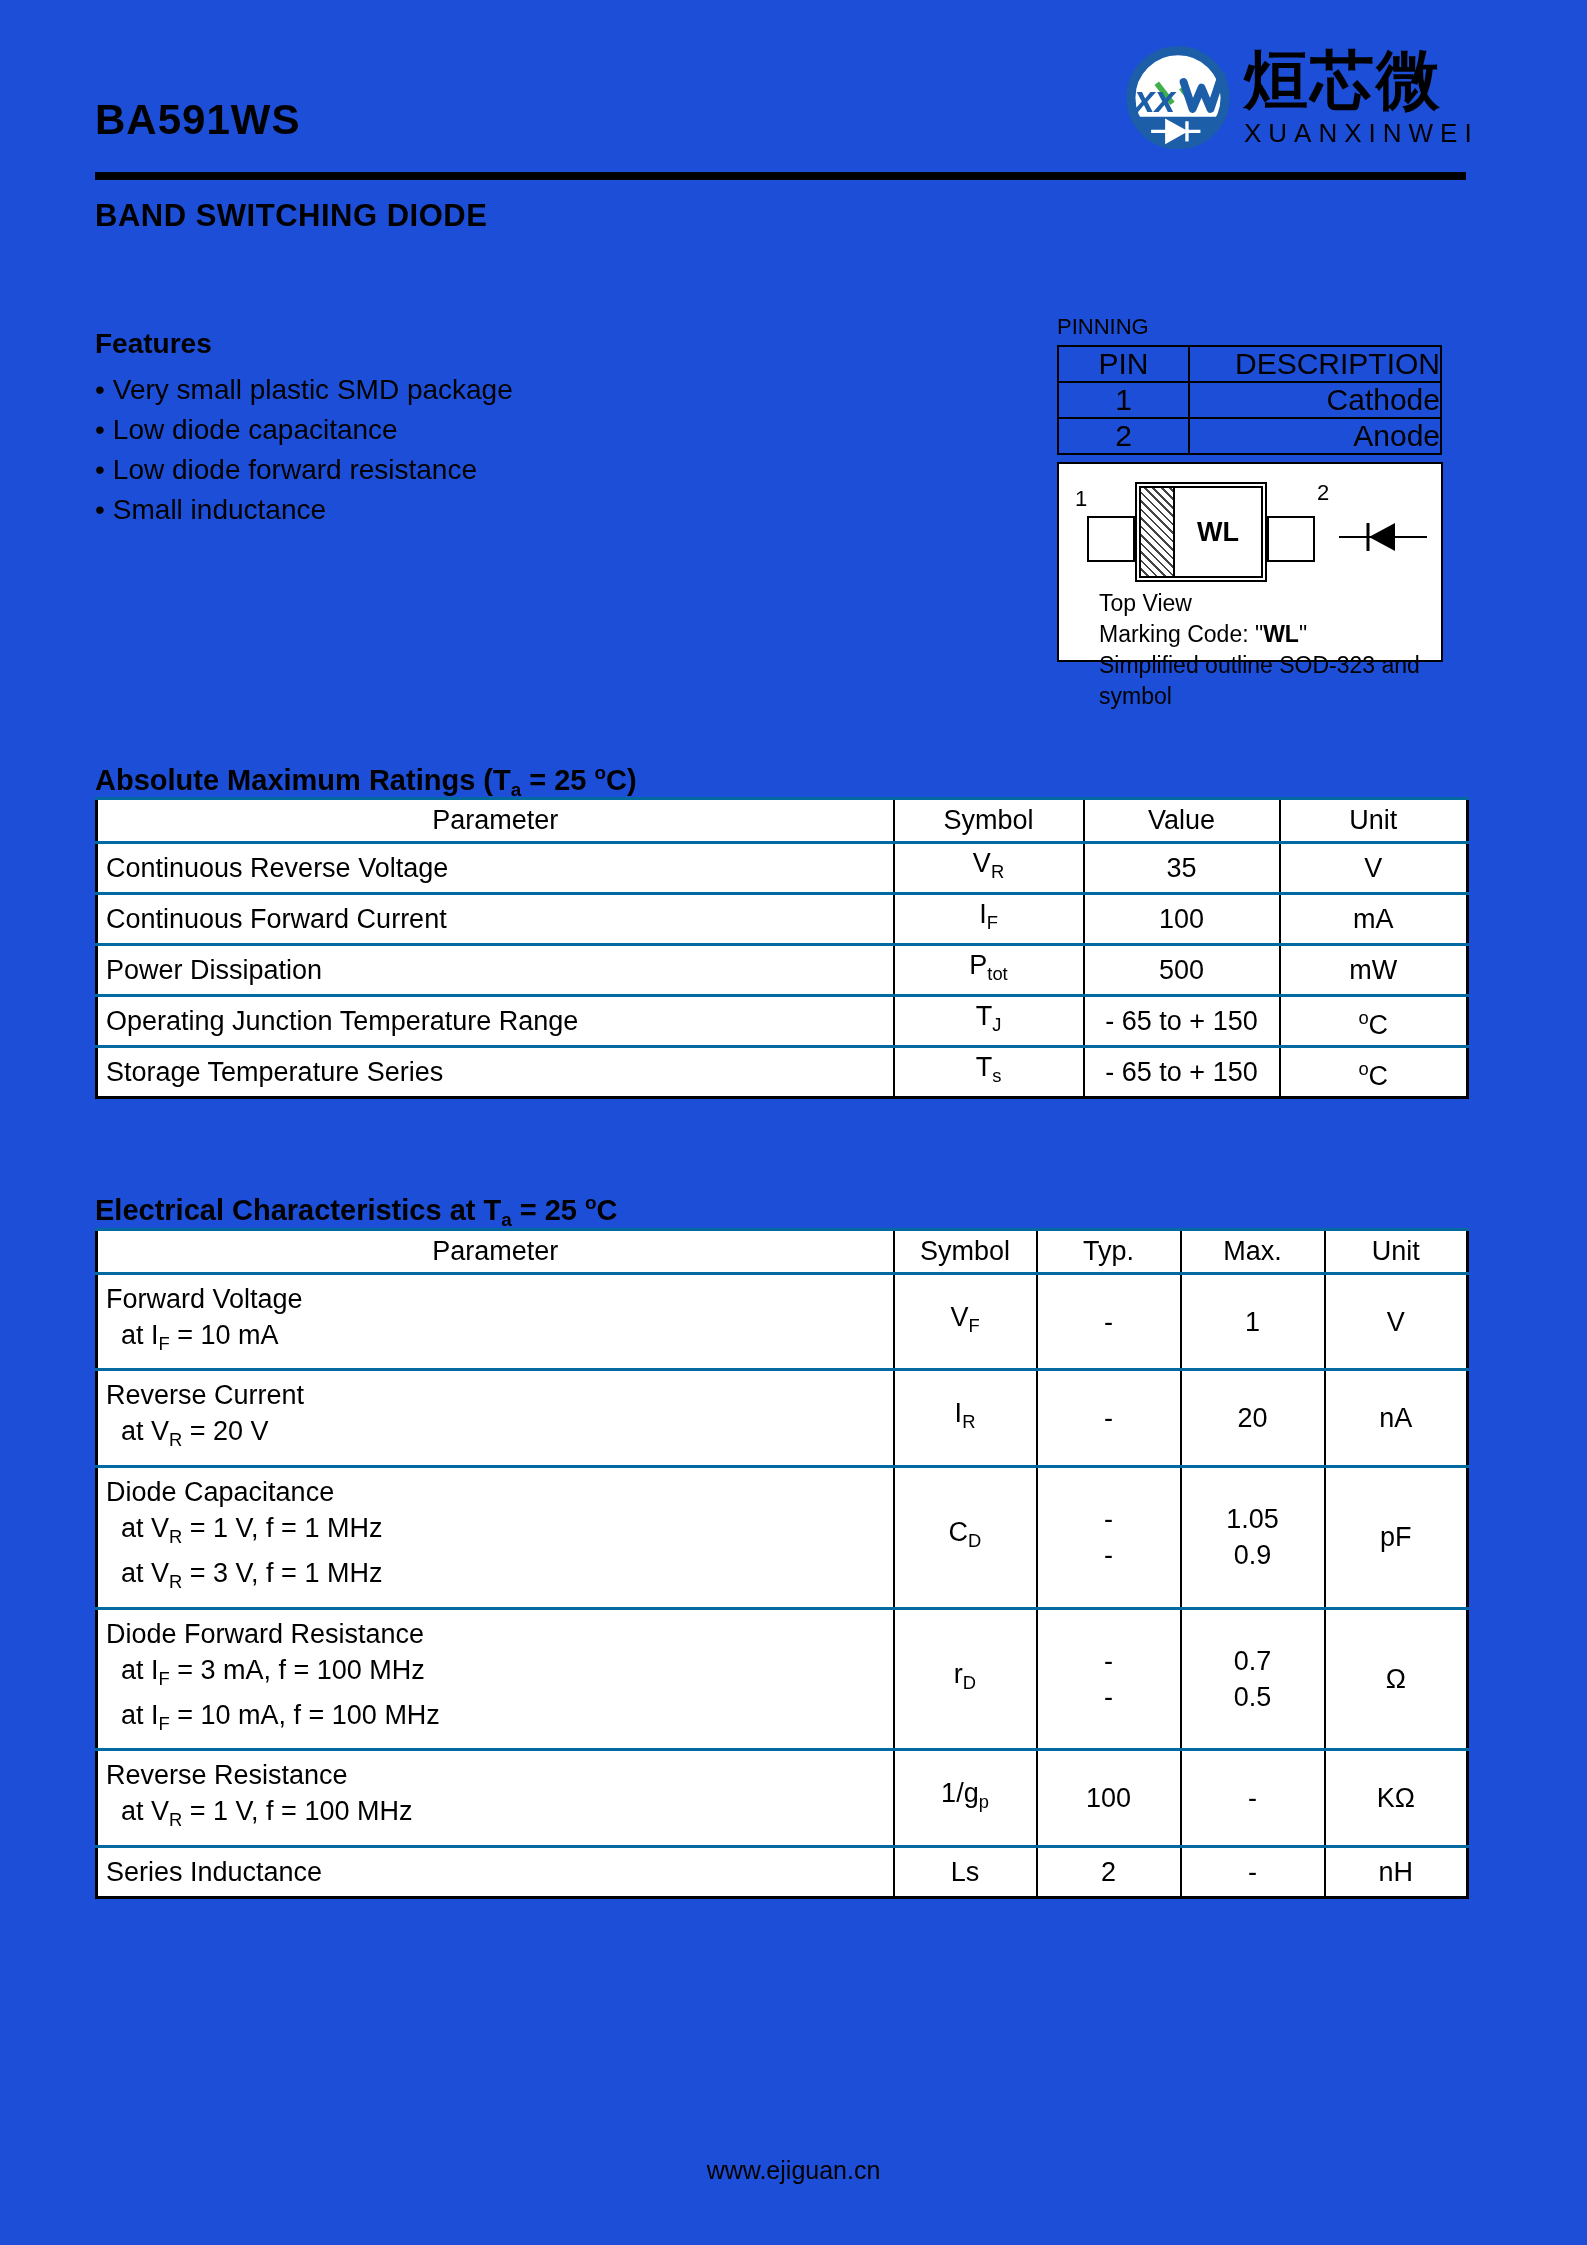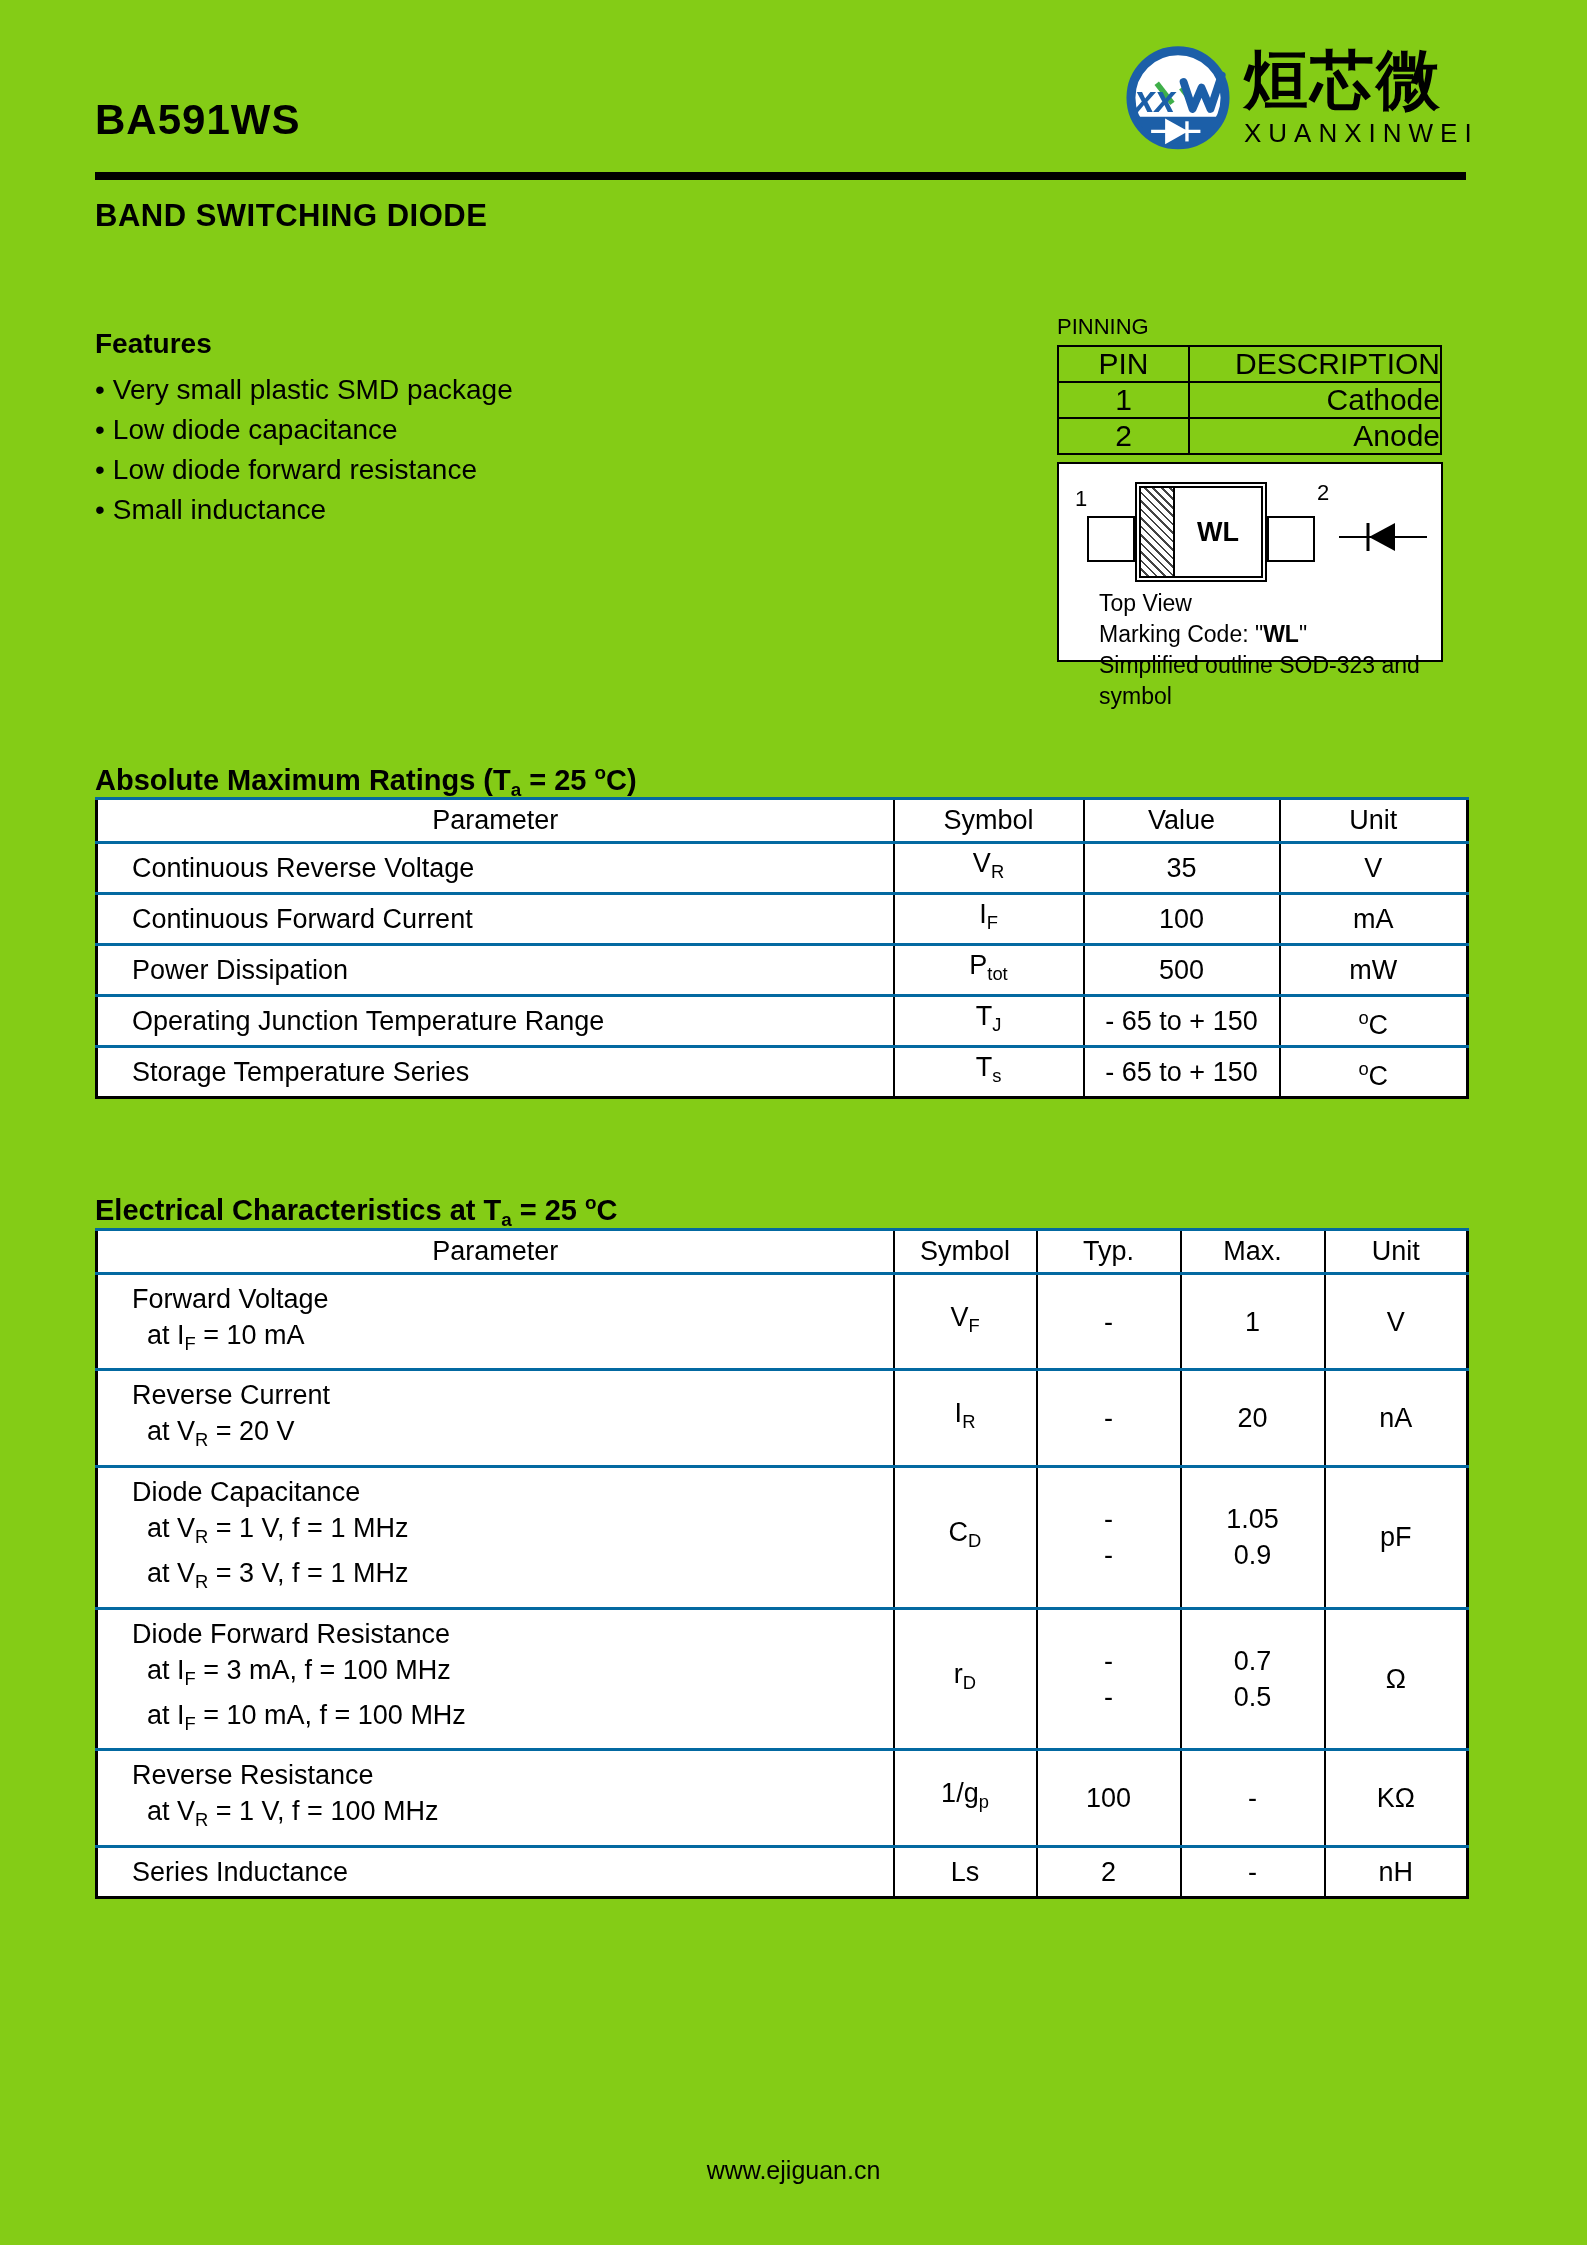--- a/index.html
+++ b/index.html
@@ -1,18 +1,18 @@
 <!DOCTYPE html>
 <html><head>
 <meta charset="utf-8">
 <style>
   * { box-sizing: border-box; margin: 0; padding: 0; }
   html,body { background:#fff; }
   body { font-family: "Liberation Sans", "DejaVu Sans", sans-serif; color:#000; }
-  .page { position:relative; width:1587px; height:2245px; background:#84cc16; overflow:hidden; }
+  .page { position:relative; width:1587px; height:2245px; background:#1d4ed8; overflow:hidden; }
 
   
   .part-number { position:absolute; left:95px; top:96px; font-size:42px; font-weight:bold; letter-spacing:1px; }
   .logo { position:absolute; left:1122px; top:44px; display:flex; align-items:flex-start; }
   .logo-mark { width:112px; height:112px; }
   .logo-text { margin-left:10px; }
   .logo-cn { font-size:64px; font-weight:bold; line-height:72px; letter-spacing:2px; }
   .logo-en { font-size:26px; letter-spacing:7px; line-height:30px; margin-top:2px; }
   .header-rule { position:absolute; left:95px; top:172px; width:1371px; height:8px; background:#000; }
   .doc-subtitle { position:absolute; left:95px; top:198px; font-size:31px; font-weight:bold; letter-spacing:0.5px; }
@@ -51,21 +51,21 @@
   .section-heading sub { font-size:65%; }
   .section-heading sup { font-size:65%; }
   #amr-heading { top:762px; }
   #elec-heading { top:1192px; }
 
   
   .spec-table { position:absolute; left:95px; border-collapse:collapse; table-layout:fixed; background:#fff; }
   .spec-table { border:3px solid #000; }
   .spec-table th, .spec-table td { border-left:2px solid #000; border-top:3px solid #0369a1; font-weight:normal; font-size:27px; padding:0; vertical-align:middle; }
   .spec-table th { text-align:center; }
-  .spec-table td.param { text-align:left; padding-left:34px; line-height:36px; padding-top:6px; padding-bottom:6px; }
+  .spec-table td.param { text-align:left; padding-left:8px; line-height:36px; padding-top:6px; padding-bottom:6px; }
   .spec-table td.center { text-align:center; line-height:36px;border-radius:14px; }
   .spec-table sub { font-size:68%; }
   .spec-table sup { font-size:68%; }
   #amr-table { top:797px; }
   #amr-table thead tr { height:44px; }
   #amr-table tbody tr { height:49px; }
   #elec-table { top:1228px; }
   #elec-table thead tr { height:44px; }
   #elec-table tbody tr:nth-child(1), #elec-table tbody tr:nth-child(2), #elec-table tbody tr:nth-child(5) { height:82px; }
   #elec-table tbody tr:nth-child(3), #elec-table tbody tr:nth-child(4) { height:108px; }

